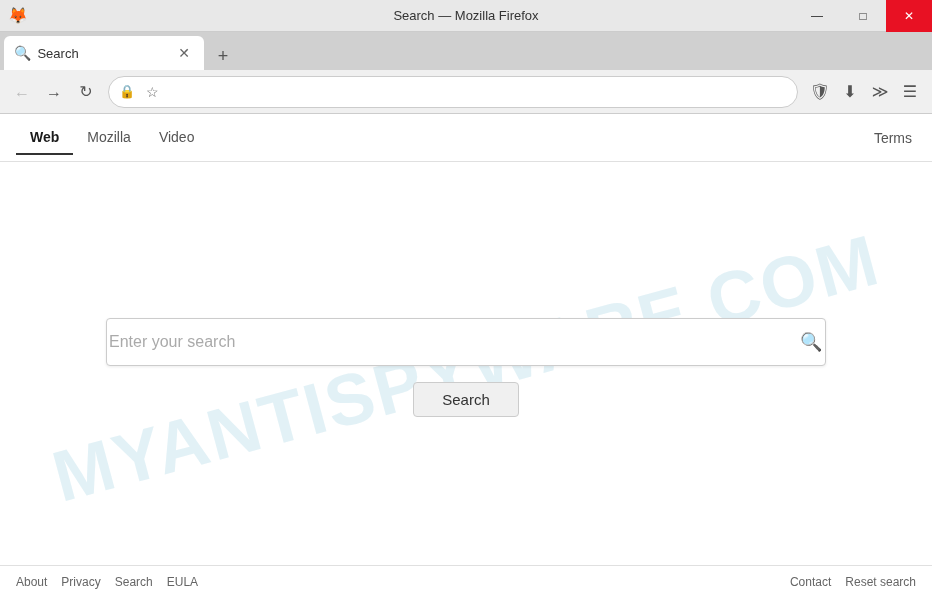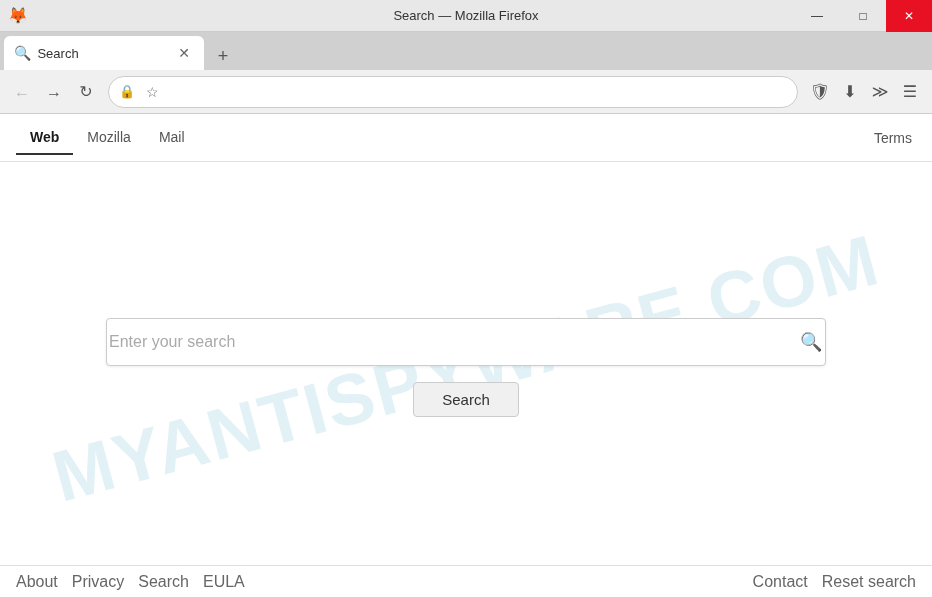--- a/index.html
+++ b/index.html
@@ -273,21 +273,21 @@
       position: absolute;
       bottom: 0;
       left: 0;
       right: 0;
       height: 32px;
       display: flex;
       align-items: center;
       padding: 8px 16px;
       border-top: 1px solid #e0e0e0;
       background: #fff;
-      font-size: 16px;
+      font-size: 12px;
       color: #666;
     }
     .footer-left {
       display: flex;
       gap: 14px;
     }
     .footer-link {
       cursor: pointer;
       color: #666;
     }
@@ -335,21 +335,21 @@
     <button class="nav-btn">🛡</button>
     <button class="nav-btn">⬇</button>
     <button class="nav-btn">≫</button>
     <button class="nav-btn">☰</button>
   </div>
 </div>
 
 <div id="page-nav">
   <div class="page-nav-item active">Web</div>
   <div class="page-nav-item">Mozilla</div>
-  <div class="page-nav-item">Mail</div>
+  <div class="page-nav-item">Video</div>
   <div id="mail-link">Terms</div>
 </div>
 
 <div id="main-content">
   <div id="watermark">MYANTISPYWARE.COM</div>
   <div id="search-container">
     <div id="search-input-wrapper">
       <input id="search-text-input" type="text" placeholder="Enter your search" style="">
       <span class="search-icon-btn">🔍</span>
     </div>

